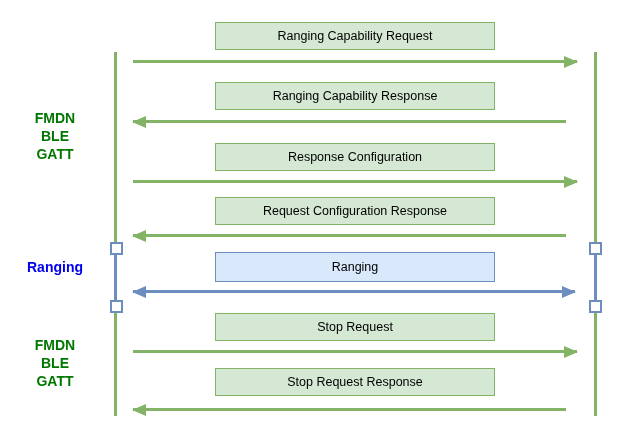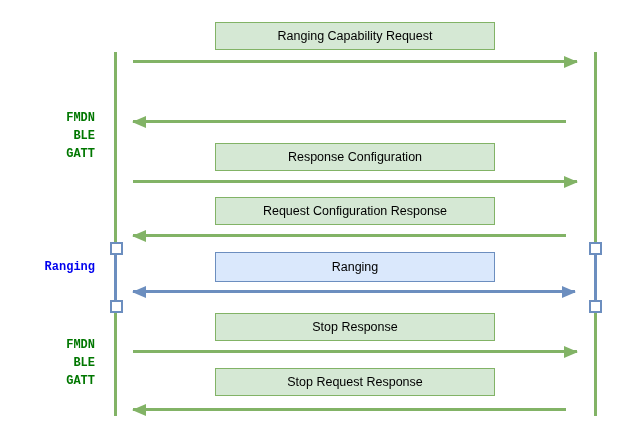--- a/index.html
+++ b/index.html
@@ -9,26 +9,25 @@
     height: 421px;
     background: #ffffff;
     font-family: "Liberation Sans", sans-serif;
     overflow: hidden;
   }
   
   .side-label {
     position: absolute;
     left: 15px;
     width: 80px;
-    text-align: right;
+    text-align: center;
     font-weight: bold;
-    font-size: 12px;
+    font-size: 14px;
     line-height: 18px;
     white-space: pre-line;
-    font-family: Liberation Mono, monospace;
   }
   .label-green { color: #007700; }
   .label-blue  { color: #0000ee; }
 
   
   .lifeline {
     position: absolute;
     top: 52px;
     width: 3px;
     height: 364px;
@@ -116,41 +115,42 @@
   <div class="node" style="left:110px;top:242px"></div>
   <div class="node" style="left:110px;top:300px"></div>
   <div class="node" style="left:589px;top:242px"></div>
   <div class="node" style="left:589px;top:300px"></div>
 
   <div class="msg" style="top:22px">Ranging Capability Request</div>
   <div class="arrow" style="top:60px">
     <span class="head head-right"></span>
   </div>
 
+  <div class="msg" style="top:82px">Ranging Capability Response</div>
   <div class="arrow arrow-left" style="top:120px">
     <span class="head head-left"></span>
   </div>
 
   <div class="msg" style="top:143px">Response Configuration</div>
   <div class="arrow" style="top:180px">
     <span class="head head-right"></span>
   </div>
 
   <div class="msg" style="top:197px">Request Configuration Response</div>
   <div class="arrow arrow-left" style="top:234px">
     <span class="head head-left"></span>
   </div>
 
   <div class="msg msg-blue" style="top:252px">Ranging</div>
   <div class="arrow arrow-blue" style="top:290px">
     <span class="head head-blue-left"></span>
     <span class="head head-blue-right"></span>
   </div>
 
-  <div class="msg" style="top:313px">Stop Response</div>
+  <div class="msg" style="top:313px">Stop Request</div>
   <div class="arrow" style="top:350px">
     <span class="head head-right"></span>
   </div>
 
   <div class="msg" style="top:368px">Stop Request Response</div>
   <div class="arrow arrow-left" style="top:408px">
     <span class="head head-left"></span>
   </div>
 
 </div>

